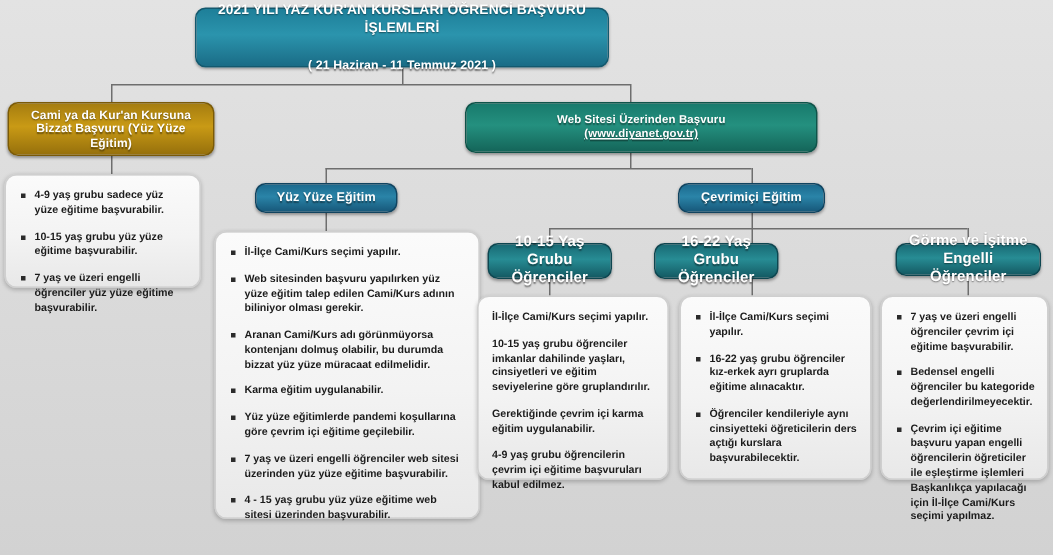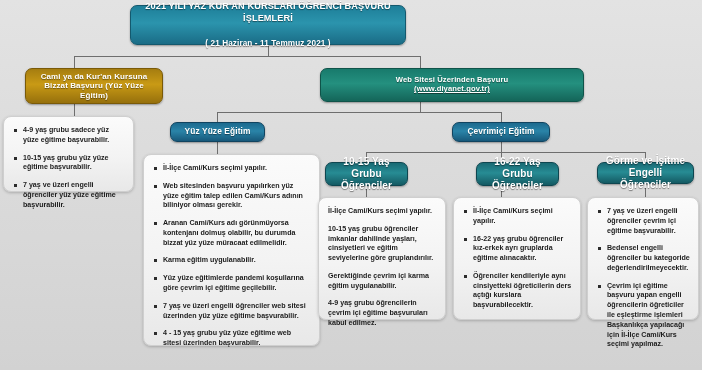--- a/index.html
+++ b/index.html
@@ -55,21 +55,20 @@
   .node-title .t-sub {
     font-size: 8.2px;
     margin-top: 15px;
     font-weight: bold;
   }
 
   .node-gold {
     background: linear-gradient(180deg, #a57d10 0%, #c99a15 45%, #96700c 100%);
     border: 1px solid #7a5a08;
     font-size: 8px;
-    margin-left: 20px;
   }
   .node-green {
     background: linear-gradient(180deg, #187a6c 0%, #24907f 45%, #146559 100%);
     border: 1px solid #0f5349;
     font-size: 7.6px;
   }
   .node-green .url { font-weight: bold; text-decoration: underline; }
 
   .node-blue {
     background: linear-gradient(180deg, #1c6a8e 0%, #2a84a8 45%, #17587a 100%);
@@ -158,21 +157,21 @@
   </div>
 
   <div class="panel" style="left:3px;top:116px;width:131px;height:76px;">
     <ul>
       <li>4-9 yaş grubu sadece yüz yüze eğitime başvurabilir.</li>
       <li>10-15 yaş grubu yüz yüze eğitime başvurabilir.</li>
       <li>7 yaş ve üzeri engelli öğrenciler yüz yüze eğitime başvurabilir.</li>
     </ul>
   </div>
 
-  <div class="node node-green" style="left:320px;top:68px;width:264px;height:34px;flex-direction:column;">
+  <div class="node node-green" style="left:310px;top:68px;width:235px;height:34px;flex-direction:column;">
     <span>Web Sitesi Üzerinden Başvuru</span>
     <span class="url">(www.diyanet.gov.tr)</span>
   </div>
 
   <div class="node node-blue" style="left:170px;top:122px;width:95px;height:20px;">
     <span>Yüz Yüze Eğitim</span>
   </div>
 
   <div class="panel" style="left:143px;top:154px;width:177px;height:192px;">
     <ul>
@@ -195,21 +194,21 @@
   </div>
   <div class="panel nobul" style="left:318px;top:197px;width:128px;height:123px;">
     <ul>
       <li>İl-İlçe Cami/Kurs seçimi yapılır.</li>
       <li>10-15 yaş grubu öğrenciler imkanlar dahilinde yaşları, cinsiyetleri ve eğitim seviyelerine göre gruplandırılır.</li>
       <li>Gerektiğinde çevrim içi karma eğitim uygulanabilir.</li>
       <li>4-9 yaş grubu öğrencilerin çevrim içi eğitime başvuruları kabul edilmez.</li>
     </ul>
   </div>
 
-  <div class="node node-teal" style="left:476px;top:162px;width:83px;height:24px;justify-content:flex-end;">
+  <div class="node node-teal" style="left:436px;top:162px;width:83px;height:24px;justify-content:flex-end;">
     <span>16-22 Yaş Grubu Öğrenciler</span>
   </div>
   <div class="panel" style="left:453px;top:197px;width:128px;height:123px;">
     <ul>
       <li>İl-İlçe Cami/Kurs seçimi yapılır.</li>
       <li>16-22 yaş grubu öğrenciler kız-erkek ayrı gruplarda eğitime alınacaktır.</li>
       <li>Öğrenciler kendileriyle aynı cinsiyetteki öğreticilerin ders açtığı kurslara başvurabilecektir.</li>
     </ul>
   </div>
 

